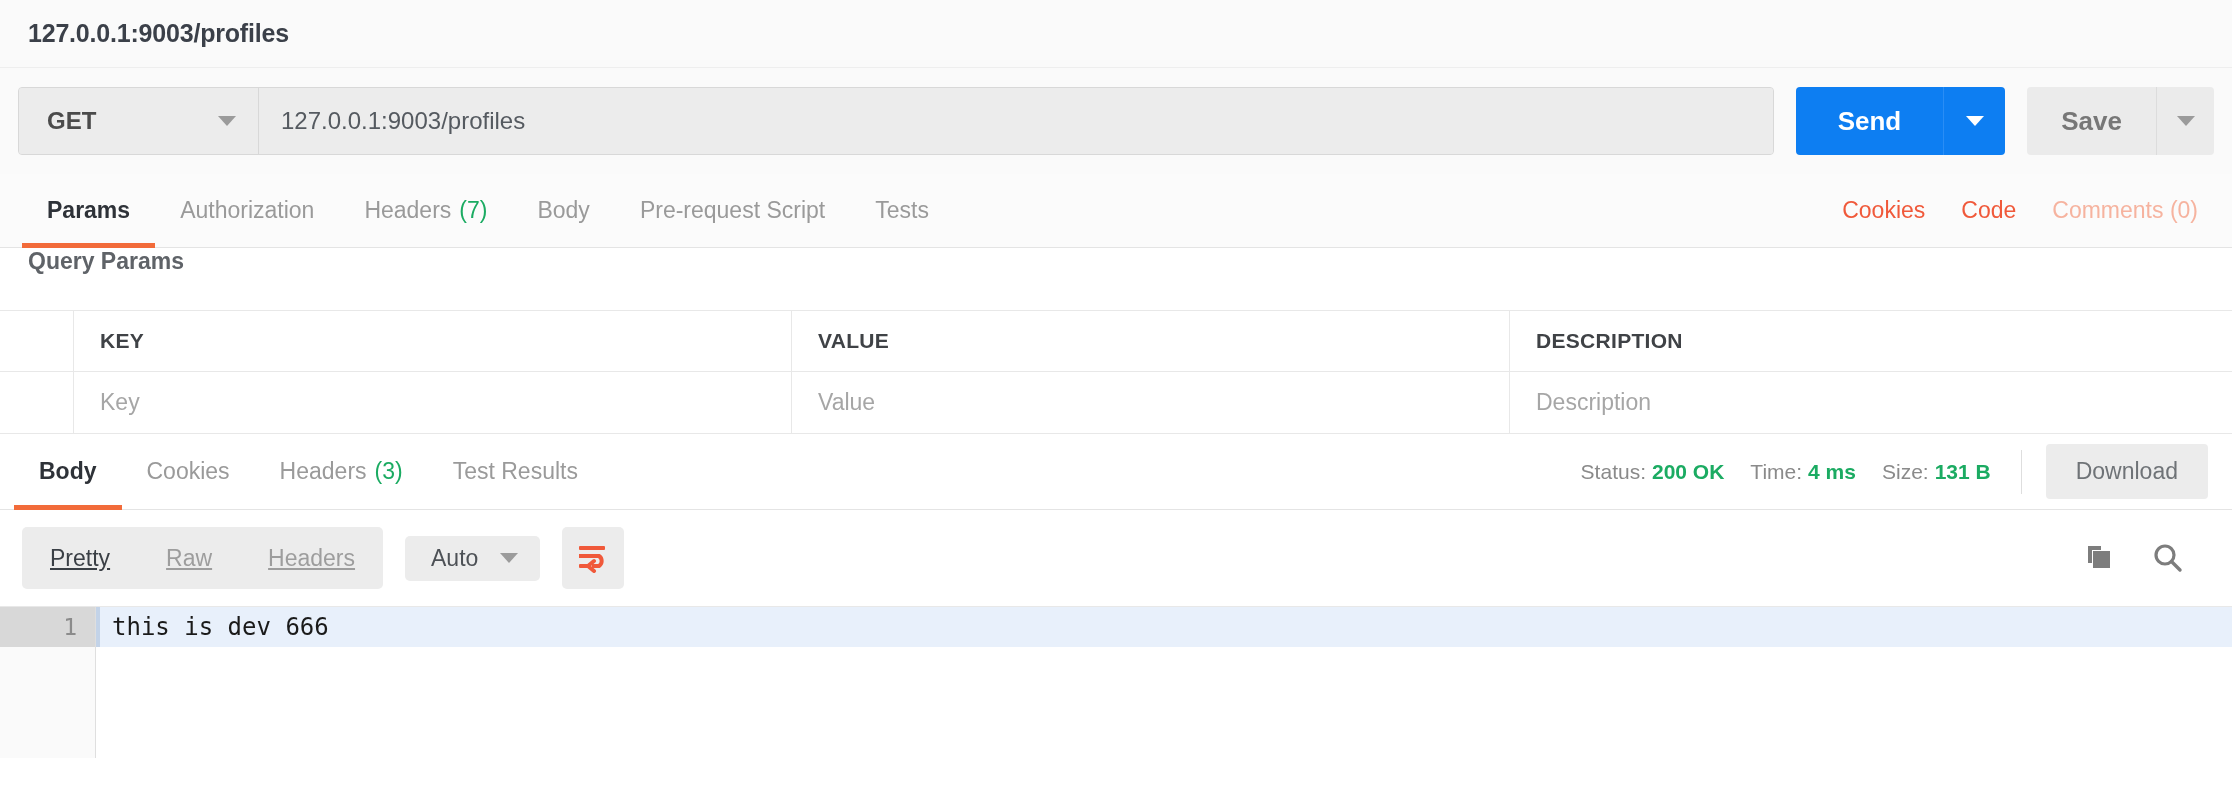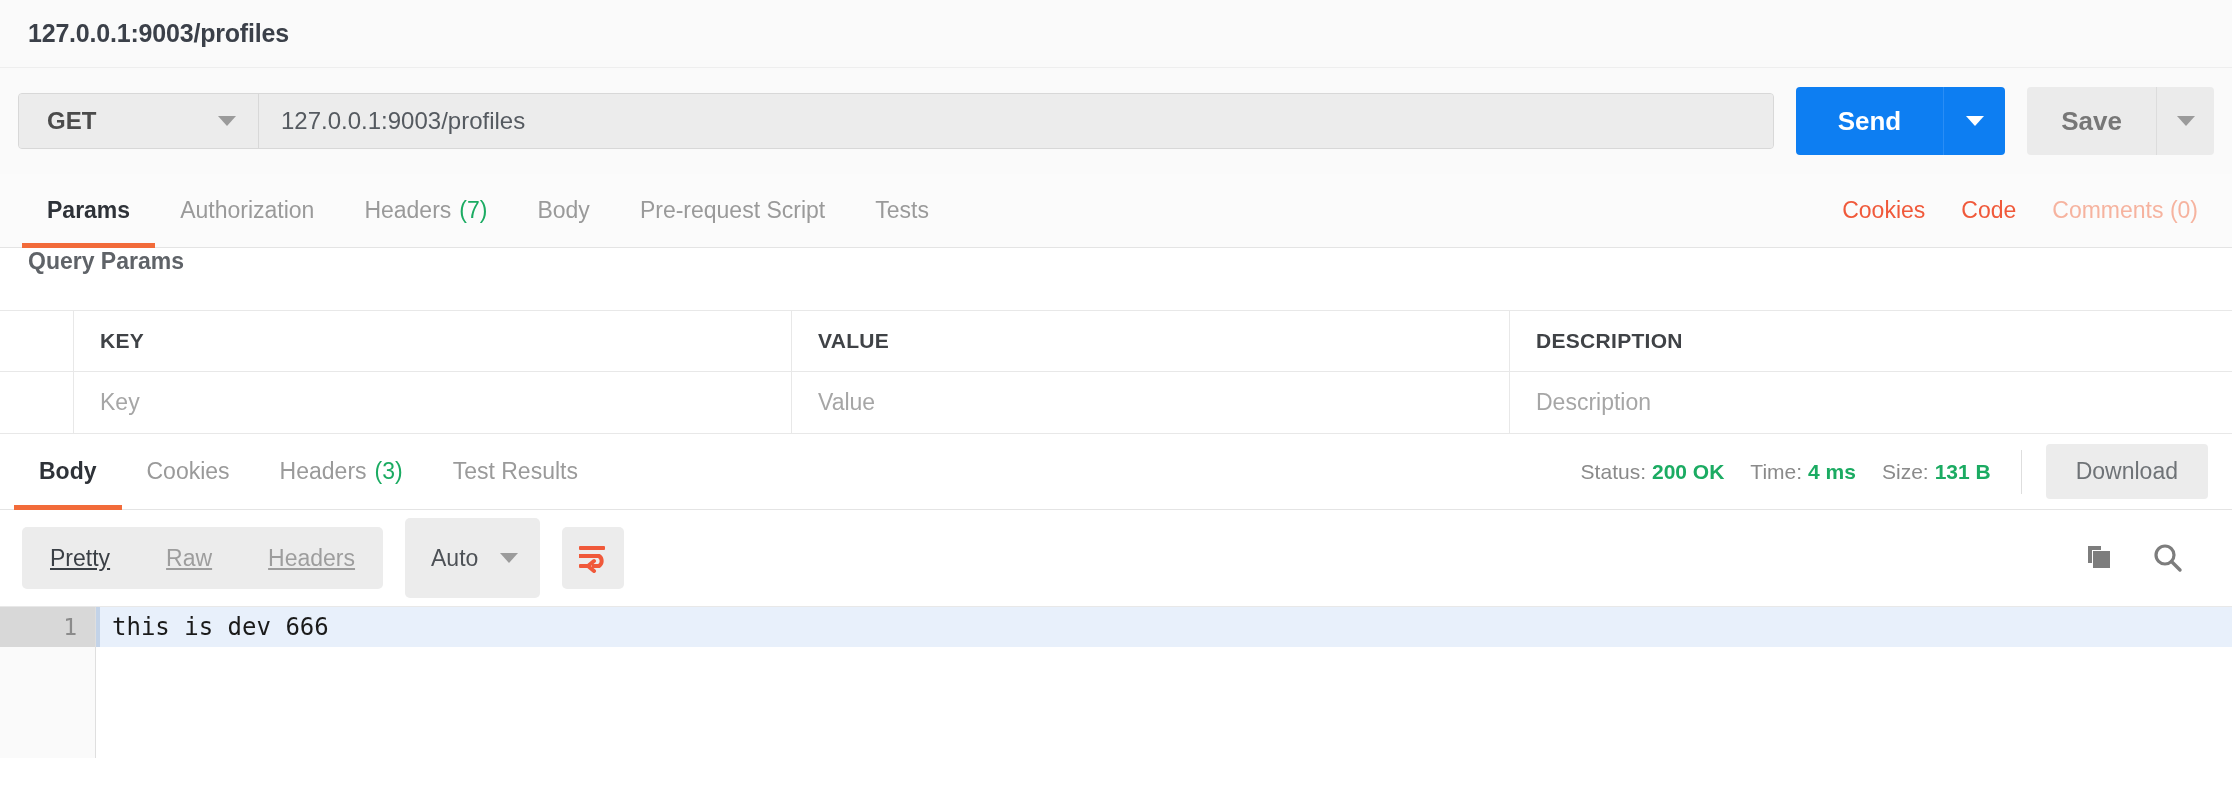--- a/index.html
+++ b/index.html
@@ -31,21 +31,21 @@
   .reqbar {
     height: 106px;
     background: #fafafa;
     display: flex;
     align-items: center;
     padding: 0 18px;
   }
   .method-url {
     display: flex;
     flex: 1 1 auto;
-    height: 56px;
+    height: 68px;
     border: 1px solid #d8d8d8;
     border-radius: 4px;
     overflow: hidden;
     background: #ececec;
   }
   .method-select {
     width: 240px;
     display: flex;
     align-items: center;
     justify-content: space-between;
@@ -314,21 +314,21 @@
     color: #9d9d9d;
     cursor: pointer;
     text-decoration: underline;
   }
   .seg.active { color: #3a3f45; }
   .auto-group {
     display: flex;
     align-items: center;
     background: #ececec;
     border-radius: 5px;
-    height: 80px;
+    height: 45px;
     padding: 0 22px 0 26px;
     margin-left: 22px;
     cursor: pointer;
     gap: 22px;
   }
   .auto-label { font-size: 23px; color: #4d5156; }
   .wrap-btn {
     width: 62px; height: 62px;
     background: #ececec;
     border-radius: 5px;

